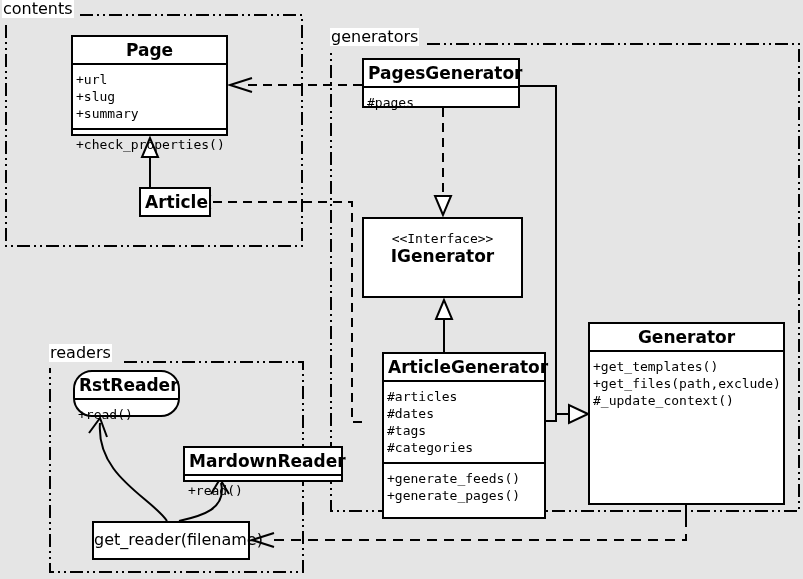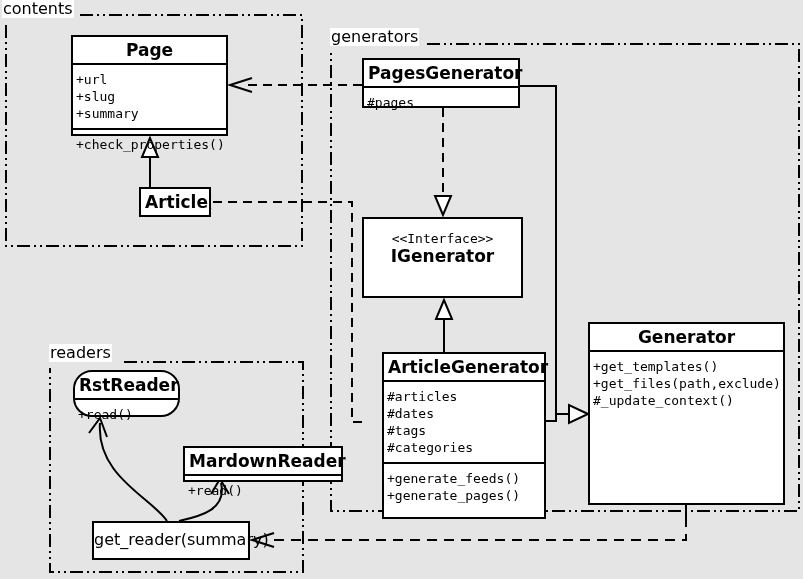--- a/index.html
+++ b/index.html
@@ -149,16 +149,16 @@
   </div>
 
   <div class="uml-box" style="left:135px;top:446px;width:160px;height:36px;margin-left:48px;">
     <div class="uml-title">MardownReader</div>
     <div class="compartment">
       <div class="member">+read()</div>
     </div>
   </div>
 
   <div class="uml-box plain-box" style="left:92px;top:521px;width:158px;height:39px;">
-    <div class="plain-label">get_reader(summary)</div>
+    <div class="plain-label">get_reader(filename)</div>
   </div>
 
 </div>
 
 </body></html>

